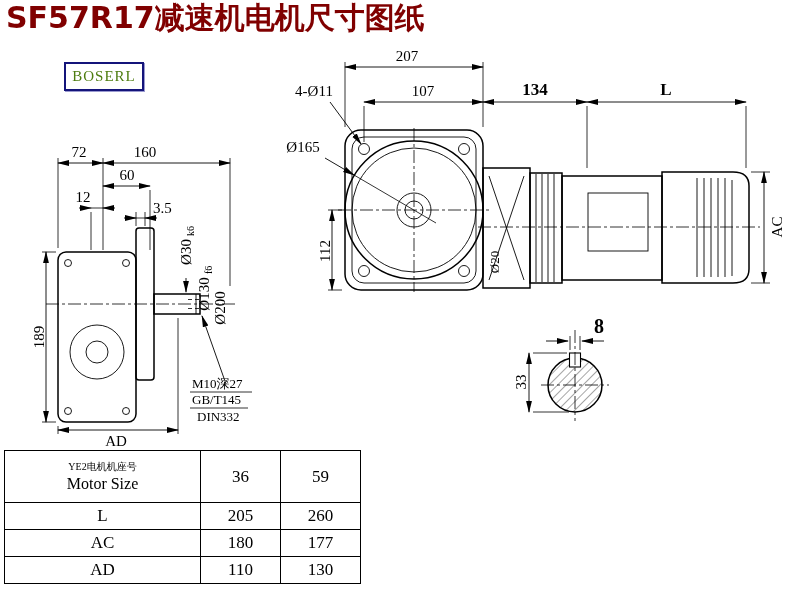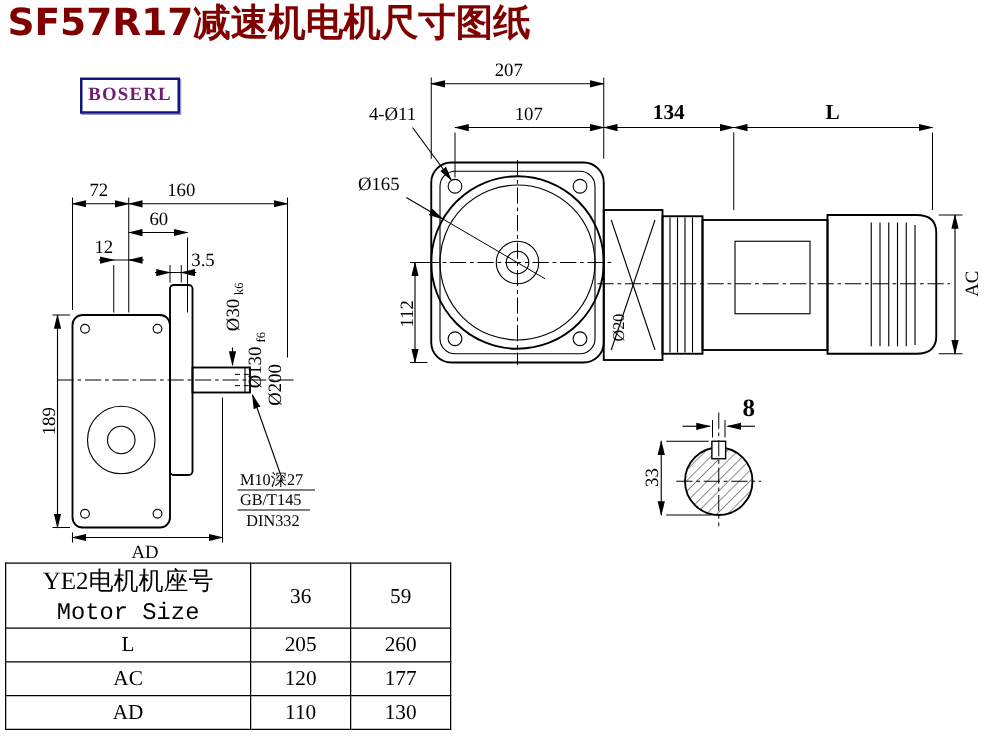--- a/index.html
+++ b/index.html
@@ -2,41 +2,41 @@
 <html><head>
 <meta charset="utf-8">
 <style>
   *{margin:0;padding:0;box-sizing:border-box}
   html,body{width:800px;height:594px;background:#ffffff;position:relative;overflow:hidden;
     font-family:"DejaVu Sans",sans-serif}
   .title{position:absolute;left:6px;top:-2px;font-size:30px;font-weight:bold;color:#800000;
     white-space:nowrap;font-family:"DejaVu Sans",sans-serif}
   .logo{position:absolute;left:64px;top:62px;width:80px;height:29px;border:2px solid #14147a;
     display:flex;align-items:center;justify-content:center;background:#fff;box-shadow:1px 1px 0 #9a9ad0}
-  .logo span{color:#701a75;font-weight:bold;font-size:15px;font-family:"Liberation Serif",serif;letter-spacing:1px}
+  .logo span{color:#4d7c0f;font-weight:normal;font-size:15px;font-family:"Liberation Serif",serif;letter-spacing:1px}
   svg{position:absolute;left:0;top:0}
   svg text{fill:#000;font-family:"Liberation Serif","DejaVu Serif",serif;font-size:15px}
   svg text.small{font-size:10px}
   svg text.big{font-size:17px;font-weight:bold}
   svg text.xl{font-size:20px;font-weight:bold}
   svg text.note{font-size:13px}
   .ol{fill:none;stroke:#000;stroke-width:1.5}
   .dt{fill:none;stroke:#000;stroke-width:0.9}
   .ex{stroke:#000;stroke-width:0.8}
   .dl{stroke:#000;stroke-width:0.9;marker-start:url(#arr);marker-end:url(#arr)}
   .l1{stroke:#000;stroke-width:0.9;fill:none;marker-end:url(#arr)}
   .cl{stroke:#000;stroke-width:0.8;stroke-dasharray:13 3 3 3;fill:none}
   .hid{stroke:#000;stroke-width:0.8;stroke-dasharray:4 3}
   .wh{fill:#fff;stroke:#000;stroke-width:1.1}
   table.spec{position:absolute;left:4px;top:450px;width:356px;border-collapse:collapse;table-layout:fixed;background:#fff}
   table.spec td{border:1.6px solid #000;text-align:center;vertical-align:middle;height:27px;padding:0;
     font-family:"Liberation Serif","DejaVu Serif",serif;font-size:17px;color:#000}
   table.spec td.hd{height:52px}
-  .hd .cn{font-size:20px;line-height:1.4}
-  .hd .en{font-family:Liberation Mono, monospace;font-size:19px;line-height:1.2}
+  .hd .cn{font-size:10px;line-height:1.4}
+  .hd .en{font-family:Liberation Serif, serif;font-size:16px;line-height:1.2}
   col.c1{width:196px} col.c2{width:80px} col.c3{width:80px}
 </style>
 </head>
 <body>
 
 <svg width="800" height="594" viewBox="0 0 800 594">
   <defs>
     <marker id="arr" markerWidth="12" markerHeight="8" refX="11" refY="3.5" orient="auto-start-reverse" markerUnits="userSpaceOnUse">
       <path d="M0,0.6 L12,3.5 L0,6.4 Z" fill="#000"></path>
     </marker>
@@ -243,21 +243,21 @@
       <td class="hd">36</td>
       <td class="hd">59</td>
     </tr>
     <tr>
       <td>L</td>
       <td>205</td>
       <td>260</td>
     </tr>
     <tr>
       <td>AC</td>
-      <td>120</td>
+      <td>180</td>
       <td>177</td>
     </tr>
     <tr>
       <td>AD</td>
       <td>110</td>
       <td>130</td>
     </tr>
   </tbody>
 </table>
 

